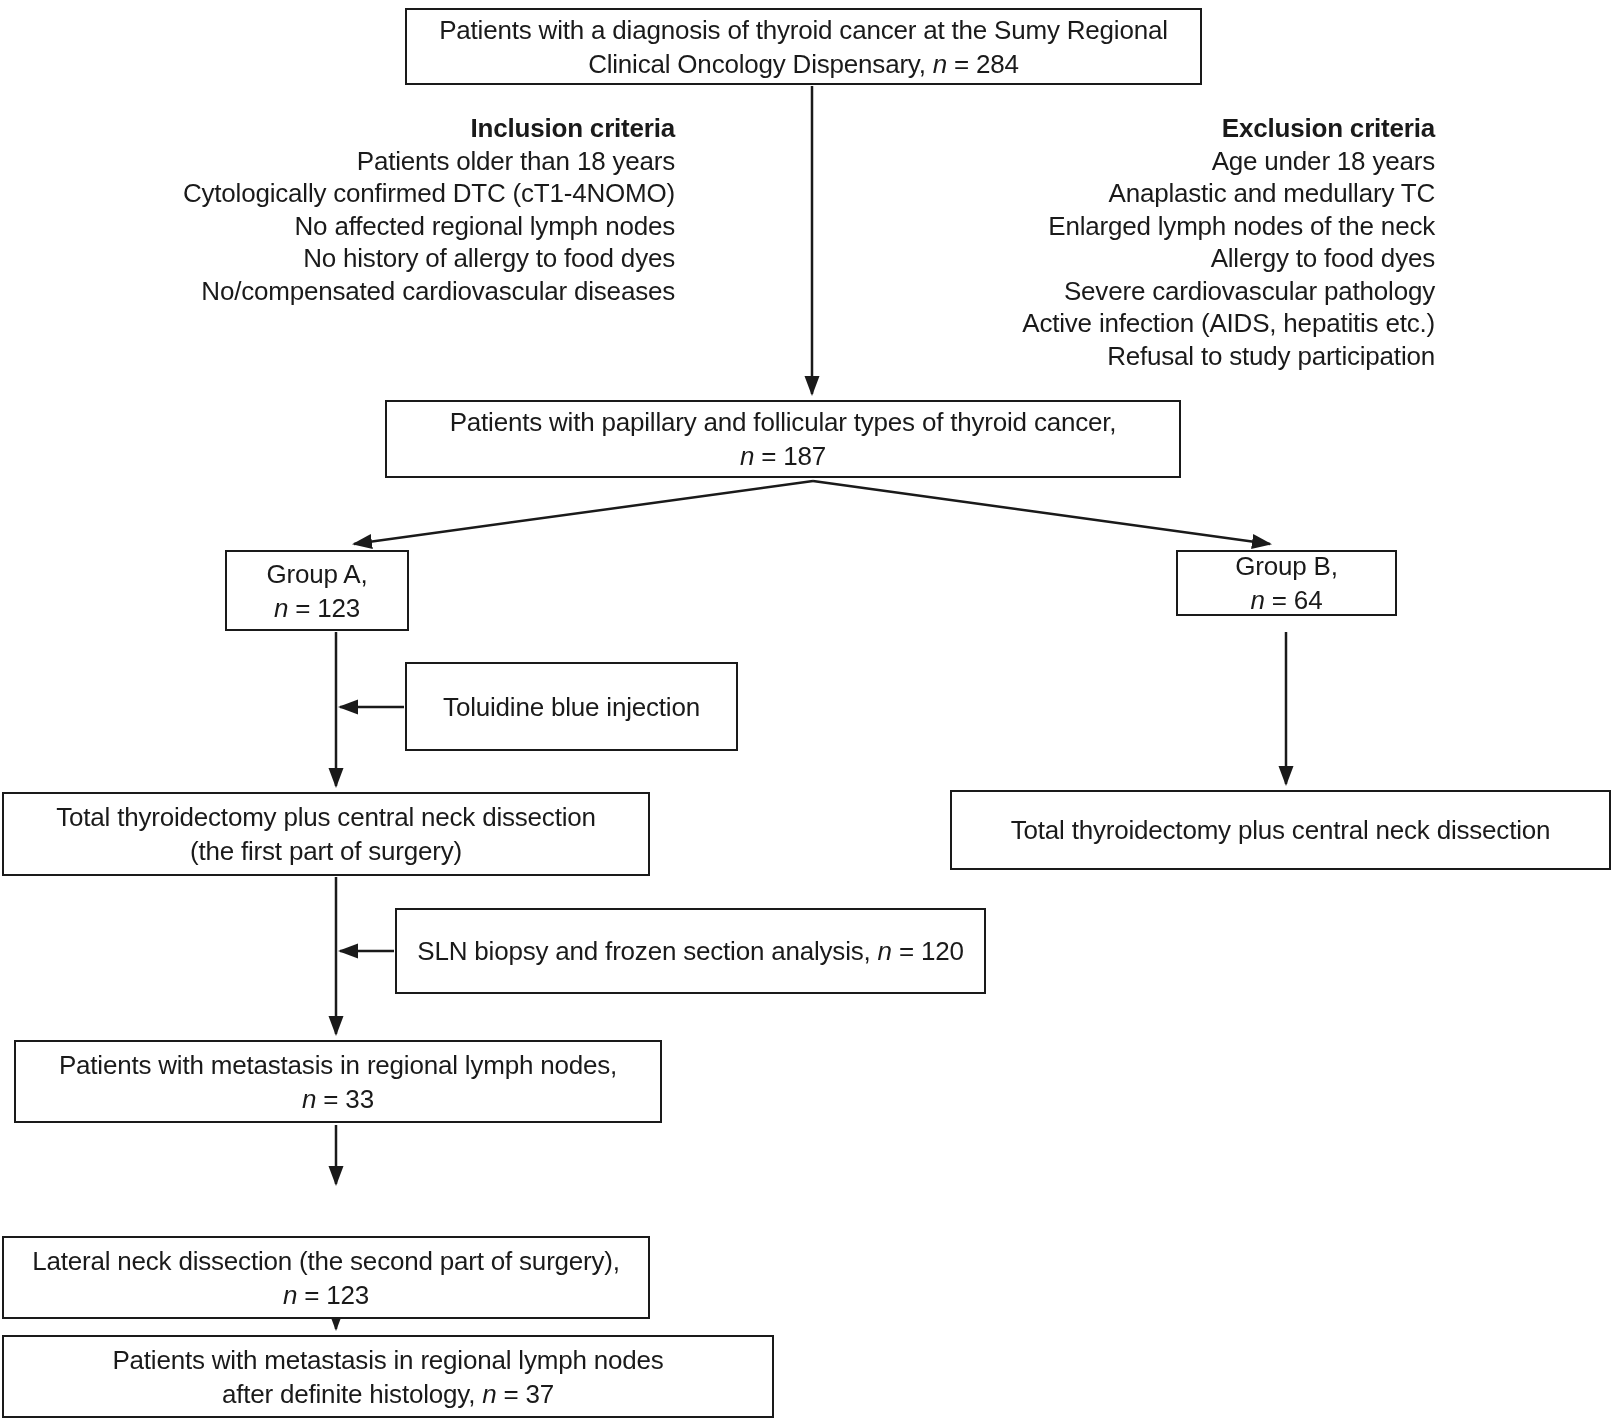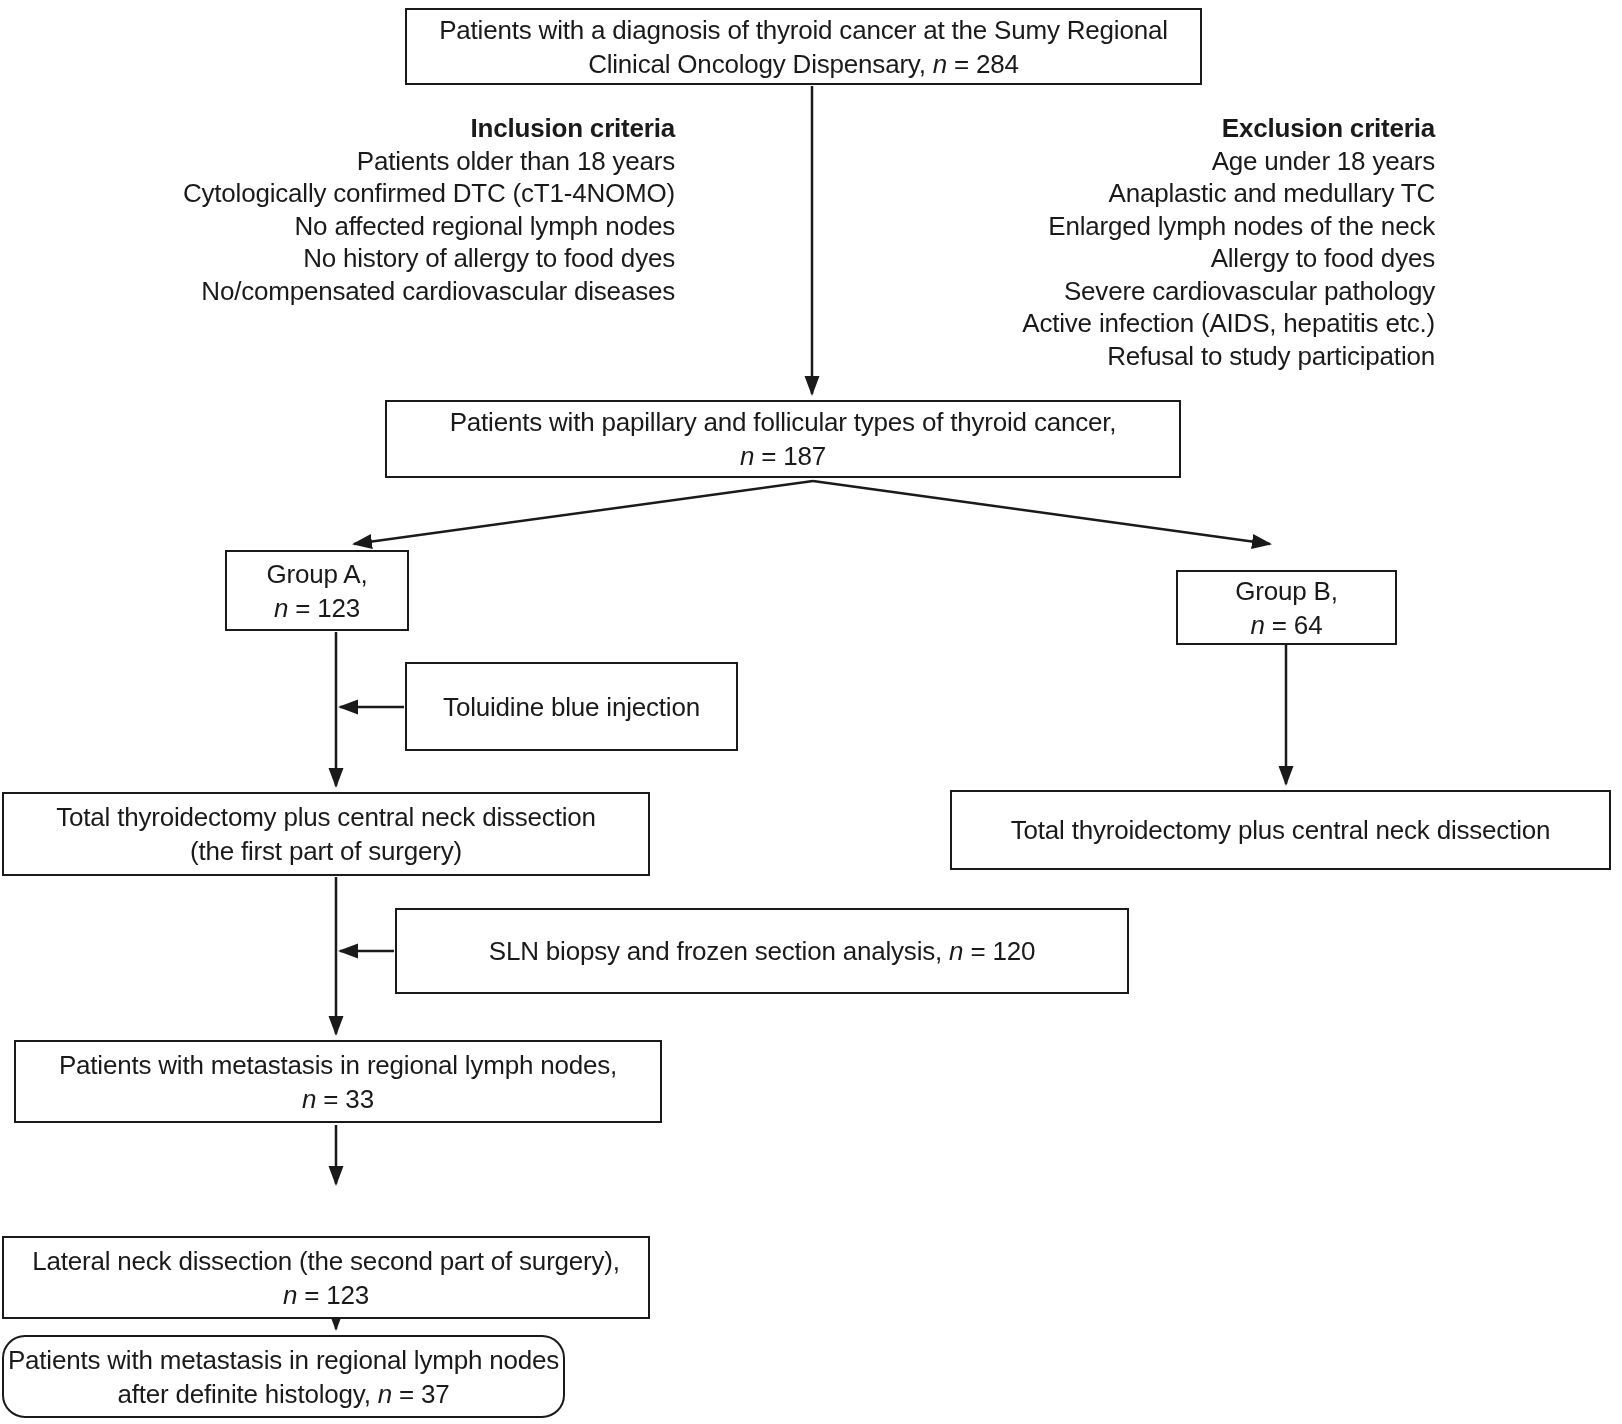--- a/index.html
+++ b/index.html
@@ -19,28 +19,28 @@
   }
   .criteria {
     position:absolute; z-index:2; text-align:right;
     font-size:26px; line-height:32.5px; letter-spacing:-0.2px;
   }
   .crit-title { font-weight:bold; }
   
   .b-diagnosis { left:385px; top:8px;    width:797px; height:77px;margin-left:20px; }
   .b-papillary { left:385px; top:400px;  width:796px; height:78px; }
   .b-group-a   { left:225px; top:550px;  width:184px; height:81px; }
-  .b-group-b   { left:1176px; top:550px; width:221px; height:75px;margin-top:20px; }
+  .b-group-b   { left:1176px; top:550px; width:221px; height:66px; }
   .b-toluidine { left:405px; top:662px;  width:333px; height:89px; }
   .b-surgery-a { left:2px;   top:792px;  width:648px; height:84px; }
   .b-surgery-b { left:950px; top:790px;  width:661px; height:80px; }
-  .b-sln       { left:395px; top:908px;  width:734px; height:86px; }
+  .b-sln       { left:395px; top:908px;  width:591px; height:86px; }
   .b-met33     { left:14px;   top:1040px; width:648px; height:83px; }
   .b-lateral   { left:2px;   top:1190px; width:648px; height:83px;margin-top:46px; }
-  .b-met37     { left:2px;   top:1335px; width:563px; height:83px;border-radius:23px; }
+  .b-met37     { left:2px;   top:1335px; width:772px; height:83px; }
   .c-inclusion { left:95px;  top:112px;  width:580px; }
   .c-exclusion { left:935px; top:112px;  width:500px; }
 </style>
 </head>
 <body>
 
 <div class="canvas">
 
   <svg class="arrows" width="1622" height="1424" viewBox="0 0 1622 1424">
     <defs>

